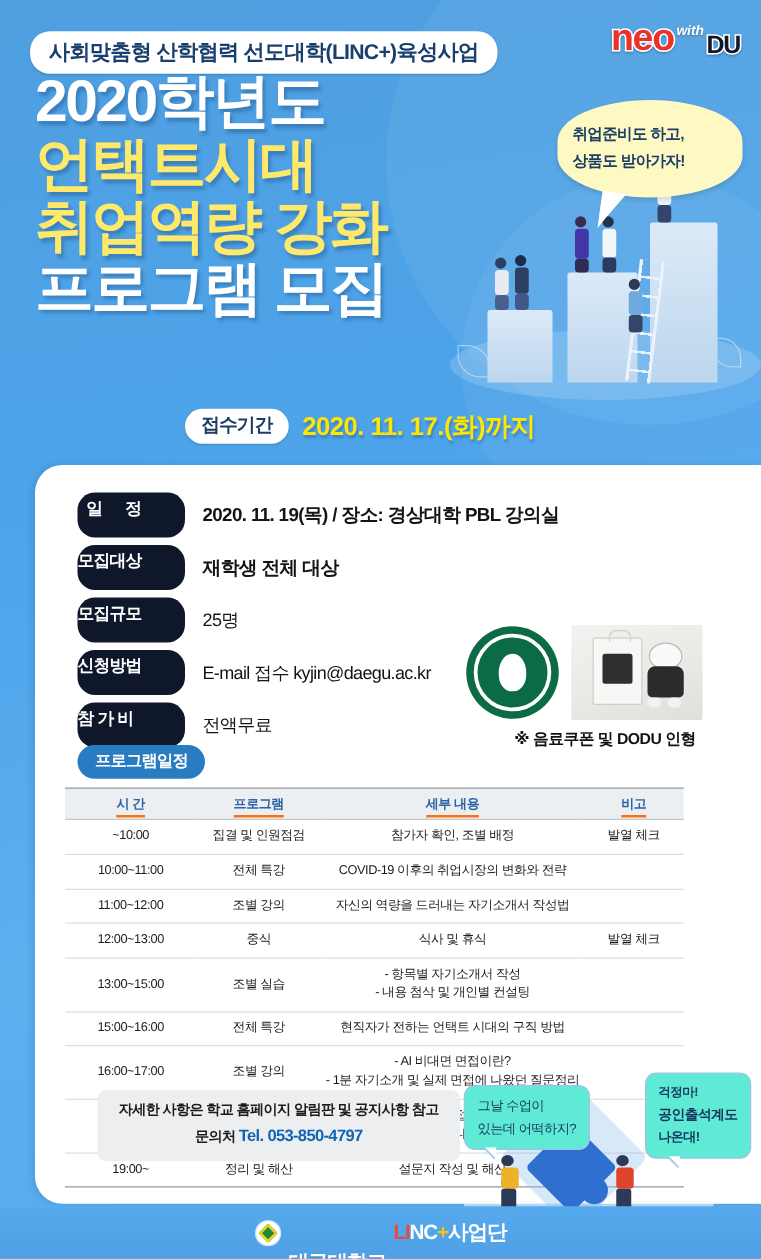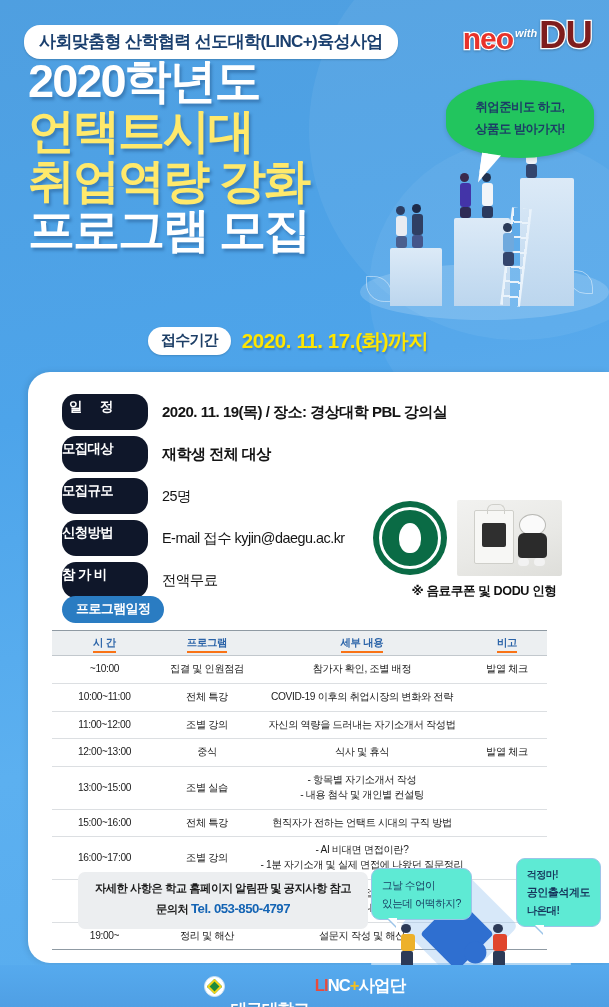--- a/index.html
+++ b/index.html
@@ -49,40 +49,40 @@
   .neo-logo .neo {
     font-size:30px; color:#e8322a;
     -webkit-text-stroke:2.5px #ffffff; paint-order:stroke fill;
     letter-spacing:-1px;
   }
   .neo-logo .with {
     font-size:11px; color:#ffffff; margin:0 1px 15px 1px;
     font-style:italic; font-weight:bold;
   }
   .neo-logo .du {
-    font-size:38px; color:#7f1d1d;
+    font-size:20px; color:#0f172a;
     -webkit-text-stroke:2.5px #ffffff; paint-order:stroke fill;
     letter-spacing:-1px;
   }
 
   
   .headline { position:absolute; left:28px; top:56px; z-index:5; }
   .hl-line {
     font-size:47px; font-weight:bold; line-height:1.06;
     letter-spacing:-2px; white-space:nowrap;
     text-shadow:2px 3px 3px rgba(20,60,110,.35);
   }
   .hl-white { color:#ffffff; }
   .hl-yellow { color:#ffe96b; }
 
   
   .bubble-top {
     position:absolute; right:15px; top:80px; z-index:7;
-    width:148px; background:#22c55e; border-radius:50%/42%;
-    padding:17px 12px 18px 12px; text-align:center;
+    width:148px; background:#fef9c3; border-radius:50%/42%;
+    padding:17px 12px 18px 12px; text-align:left;
     font-size:12.4px; font-weight:bold; color:#1c3e66;
     line-height:1.75; letter-spacing:-0.5px;
     box-shadow:0 2px 4px rgba(0,0,0,.13);
   }
   .bubble-top:after {
     content:""; position:absolute; left:34px; bottom:-26px;
     border-width:20px 13px 10px 6px; border-style:solid;
     border-color:#fff transparent transparent #fff;
     transform:rotate(8deg);
   }

